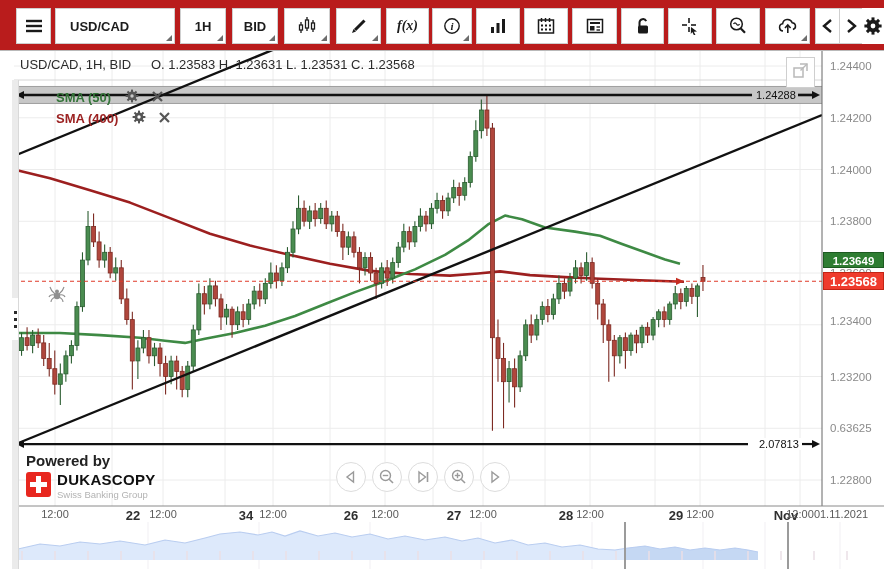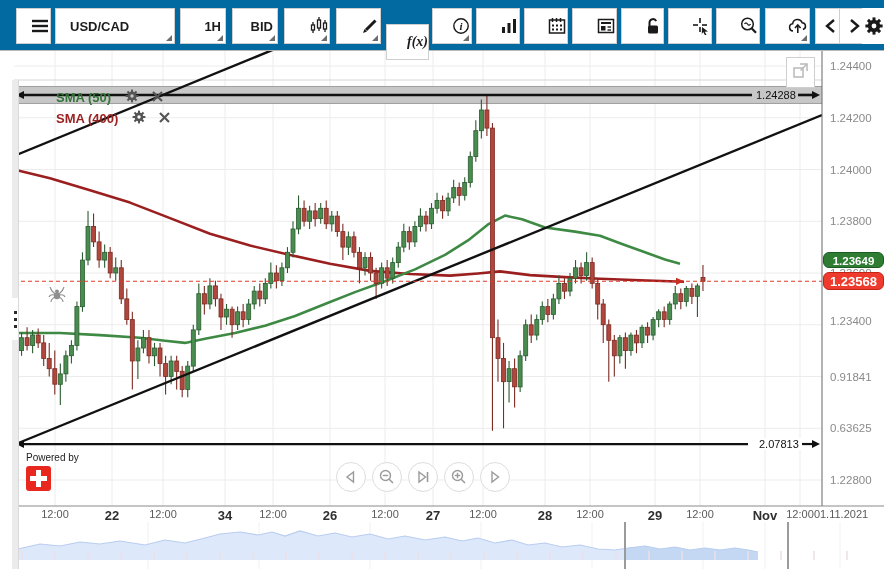--- a/index.html
+++ b/index.html
@@ -1,43 +1,43 @@
 <!DOCTYPE html>
 <html><head>
 <meta charset="utf-8">
 <style>
   html,body{margin:0;padding:0;background:#fff;}
   body{font-family:"Liberation Sans",sans-serif;-webkit-font-smoothing:antialiased;}
   #app{position:relative;width:884px;height:569px;overflow:hidden;background:#fff;}
   
-  #toolbar{position:absolute;left:0;top:0;width:884px;height:50px;background:#0369a1;border-bottom:1px solid #b9b9b9;z-index:30;}
+  #toolbar{position:absolute;left:0;top:0;width:884px;height:50px;background:#b91c1c;border-bottom:1px solid #b9b9b9;z-index:30;}
   .tbtn{position:absolute;top:8px;height:36px;box-sizing:border-box;border:1px solid #cfcfcf;background:#fff;
-        display:flex;align-items:center;justify-content:flex-end;font-size:13px;font-weight:bold;color:#1c1c1c;cursor:pointer;}
+        display:flex;align-items:center;justify-content:center;font-size:13px;font-weight:bold;color:#1c1c1c;cursor:pointer;}
   .tbtn.noborder{border:none;}
   .tbtn .lbl{padding:0 4px;white-space:nowrap;}
   .tbtn.textleft{justify-content:flex-start;padding-left:10px;}
   .dd{position:absolute;right:2px;bottom:2px;width:0;height:0;border-left:6px solid transparent;border-bottom:6px solid #6d6d6d;}
   .tbtn svg{display:block;}
   
   .ov{position:absolute;z-index:20;}
   #legend-row{left:20px;top:57px;font-size:13px;color:#2a2a2a;white-space:nowrap;z-index:5;}
   #legend-row .ohlc{margin-left:16px;}
   .ind-row{display:flex;align-items:center;gap:6px;font-size:13px;font-weight:bold;padding-left:36px;}
   #sma50-row{left:20px;top:89px;z-index:21;}
   #sma200-row{left:20px;top:110px;z-index:21;}
   .mini-ic{cursor:pointer;display:block;}
   .pax-label{position:absolute;left:830px;font-size:11.5px;color:#8a8a8a;z-index:4;}
-  .badge{position:absolute;left:823px;width:61px;text-align:center;color:#fff;font-weight:bold;z-index:6;border-radius:6px;}
+  .badge{position:absolute;left:823px;width:61px;text-align:center;color:#fff;font-weight:bold;z-index:6;}
   #badge-ask{font-size:11.5px;line-height:16px;height:16px;background:#2e7d32;border:1px solid #1d5a21;box-sizing:border-box;}
   #badge-bid{font-size:13px;line-height:18px;height:18px;background:#ef3b2d;border:1px solid #c32415;box-sizing:border-box;}
   .tlabel{position:absolute;top:508px;transform:translateX(-50%);font-size:11px;color:#5a5a5a;z-index:4;white-space:nowrap;}
-  .tlabel.day{font-size:13px;font-weight:bold;color:#2f2f2f;}
+  .tlabel.day{font-size:13px;font-weight:bold;color:#2f2f2f;margin-left:21px;}
   .lvl-label{position:absolute;font-size:11px;color:#111;z-index:7;transform:translateY(-50%);}
   #branding{left:26px;top:452px;z-index:8;}
-  #powered{font-size:10px;color:#222;}
+  #powered{font-size:15px;color:#222;font-weight:bold;}
   #brandrow{display:flex;align-items:flex-start;margin-top:3px;}
   #swisslogo{width:25px;height:25px;background:#e8271f;border-radius:3px;position:relative;flex:0 0 auto;}
   #swisslogo .v{position:absolute;left:10px;top:4px;width:5px;height:17px;background:#fff;}
   #swisslogo .h{position:absolute;left:4px;top:10px;width:17px;height:5px;background:#fff;}
   #brandtxt{margin-left:6px;}
   #dukas{font-size:15px;font-weight:bold;letter-spacing:.3px;color:#101010;line-height:15px;}
   #sbg{font-size:9.5px;color:#b3b3b3;margin-top:2px;}
   #expand-btn{left:786px;top:57px;width:27px;height:29px;border:1px solid #cfcfcf;background:#fff;z-index:8;cursor:pointer;display:flex;align-items:center;justify-content:center;}
   #navbtns{left:336px;top:462px;z-index:9;display:flex;gap:6px;}
   .cbtn{width:28px;height:28px;border:1px solid #ddd;border-radius:50%;background:#fff;display:flex;align-items:center;justify-content:center;cursor:pointer;}
@@ -95,21 +95,21 @@
       <span>
           <svg width="20" height="20">
             <g>
               <line x1="6" y1="14" x2="15.5" y2="4.5" stroke="#1a1a1a" stroke-width="3"></line>
               <polygon points="3,17 7,15.5 4.5,13" fill="#1a1a1a"></polygon>
             </g>
           </svg>
         </span>
       <span class="dd"></span>
     </div>
-    <div class="tbtn" style="left:386px;width:43px;font-family:'Liberation Serif',serif;font-style:italic;font-size:14px;margin-top:16px;">
+    <div class="tbtn" style="left:386px;width:43px;font-family:'Liberation Serif',serif;font-style:italic;font-size:14px;">
       <span>f(x)</span>
     </div>
     <div class="tbtn" style="left:432px;width:40px;">
       <span>
           <svg width="20" height="20">
             <circle cx="10" cy="10" r="7.2" fill="none" stroke="#1a1a1a" stroke-width="1.4"></circle>
             <text x="10" y="14" text-anchor="middle" font-family="Liberation Serif,serif" font-style="italic" font-size="11" fill="#1a1a1a">i</text>
           </svg>
         </span>
       <span class="dd"></span>
@@ -583,20 +583,24 @@
         <line x1="715" y1="551" x2="715" y2="560" stroke="#eadfe6" stroke-width="1.5"></line>
         <line x1="748" y1="551" x2="748" y2="560" stroke="#eadfe6" stroke-width="1.5"></line>
         <line x1="781" y1="551" x2="781" y2="560" stroke="#eadfe6" stroke-width="1.5"></line>
         <line x1="814" y1="551" x2="814" y2="560" stroke="#eadfe6" stroke-width="1.5"></line>
         <line x1="847" y1="551" x2="847" y2="560" stroke="#eadfe6" stroke-width="1.5"></line>
         <line x1="625" y1="522" x2="625" y2="569" stroke="#9b9b9b" stroke-width="2"></line>
         <line x1="788" y1="522" x2="788" y2="569" stroke="#9b9b9b" stroke-width="2"></line>
       </g>
     </svg>
 
+  <div class="ov" id="legend-row">
+    <span>USD/CAD, 1H, BID</span>
+    <span class="ohlc">O. 1.23583 H. 1.23631 L. 1.23531 C. 1.23568</span>
+  </div>
 
   <div class="ov ind-row" id="sma50-row">
     <span style="color:#35753a;">SMA (50)</span>
     <span class="mini-ic" style="margin-left:8px;"><svg width="14" height="14">
           <g fill="#555">
             <g transform="translate(7,7)">
               <rect x="-1" y="-6.4" width="2" height="12.8"></rect>
               <rect x="-1" y="-6.4" width="2" height="12.8" transform="rotate(45)"></rect>
               <rect x="-1" y="-6.4" width="2" height="12.8" transform="rotate(90)"></rect>
               <rect x="-1" y="-6.4" width="2" height="12.8" transform="rotate(135)"></rect>
@@ -662,20 +666,24 @@
   <div class="badge" id="badge-ask" style="position: absolute; top: 252.321px; background: rgb(46, 125, 50); font-size: 11.5px; line-height: 16px; height: 16px; border: 1px solid rgb(29, 90, 33); box-sizing: border-box;">1.23649</div>
   <div class="badge" id="badge-bid" style="position: absolute; top: 272.28px; background: rgb(239, 59, 45); font-size: 13px; line-height: 18px; height: 18px; border: 1px solid rgb(195, 36, 21); box-sizing: border-box;">1.23568</div>
 
   <div class="ov" id="branding">
     <div id="powered">Powered by</div>
     <div id="brandrow">
       <div id="swisslogo">
           <span class="v"></span>
           <span class="h"></span>
         </div>
+      <div id="brandtxt">
+        <div id="dukas">DUKASCOPY</div>
+        <div id="sbg">Swiss Banking Group</div>
+      </div>
     </div>
   </div>
 
   <div class="ov" id="navbtns">
     <div class="cbtn">
         <svg width="18" height="18">
           <polygon points="11.5,4 5,9 11.5,14" fill="none" stroke="#9a9a9a" stroke-width="1.4"></polygon>
         </svg>
       </div>
     <div class="cbtn">
@@ -714,21 +722,21 @@
       </div>
   </div>
 
   <div id="text-layers">
       <div class="pax-label" style="top:60.0px;">1.24400</div>
       <div class="pax-label" style="top:111.8px;">1.24200</div>
       <div class="pax-label" style="top:163.5px;">1.24000</div>
       <div class="pax-label" style="top:215.3px;">1.23800</div>
       <div class="pax-label" style="top:267.0px;">1.23600</div>
       <div class="pax-label" style="top:315px;">1.23400</div>
-      <div class="pax-label" style="top:370.5px;">0.91841</div>
+      <div class="pax-label" style="top:370.5px;">1.23200</div>
       <div class="pax-label" style="top:422.3px;">0.63625</div>
       <div class="pax-label" style="top:474.0px;">1.22800</div>
       <div class="tlabel" style="left:55px;">12:00</div>
       <div class="tlabel day" style="left:112px;">22</div>
       <div class="tlabel" style="left:163px;">12:00</div>
       <div class="tlabel day" style="left:225px;">34</div>
       <div class="tlabel" style="left:273px;">12:00</div>
       <div class="tlabel day" style="left:330px;">26</div>
       <div class="tlabel" style="left:385px;">12:00</div>
       <div class="tlabel day" style="left:433px;">27</div>

